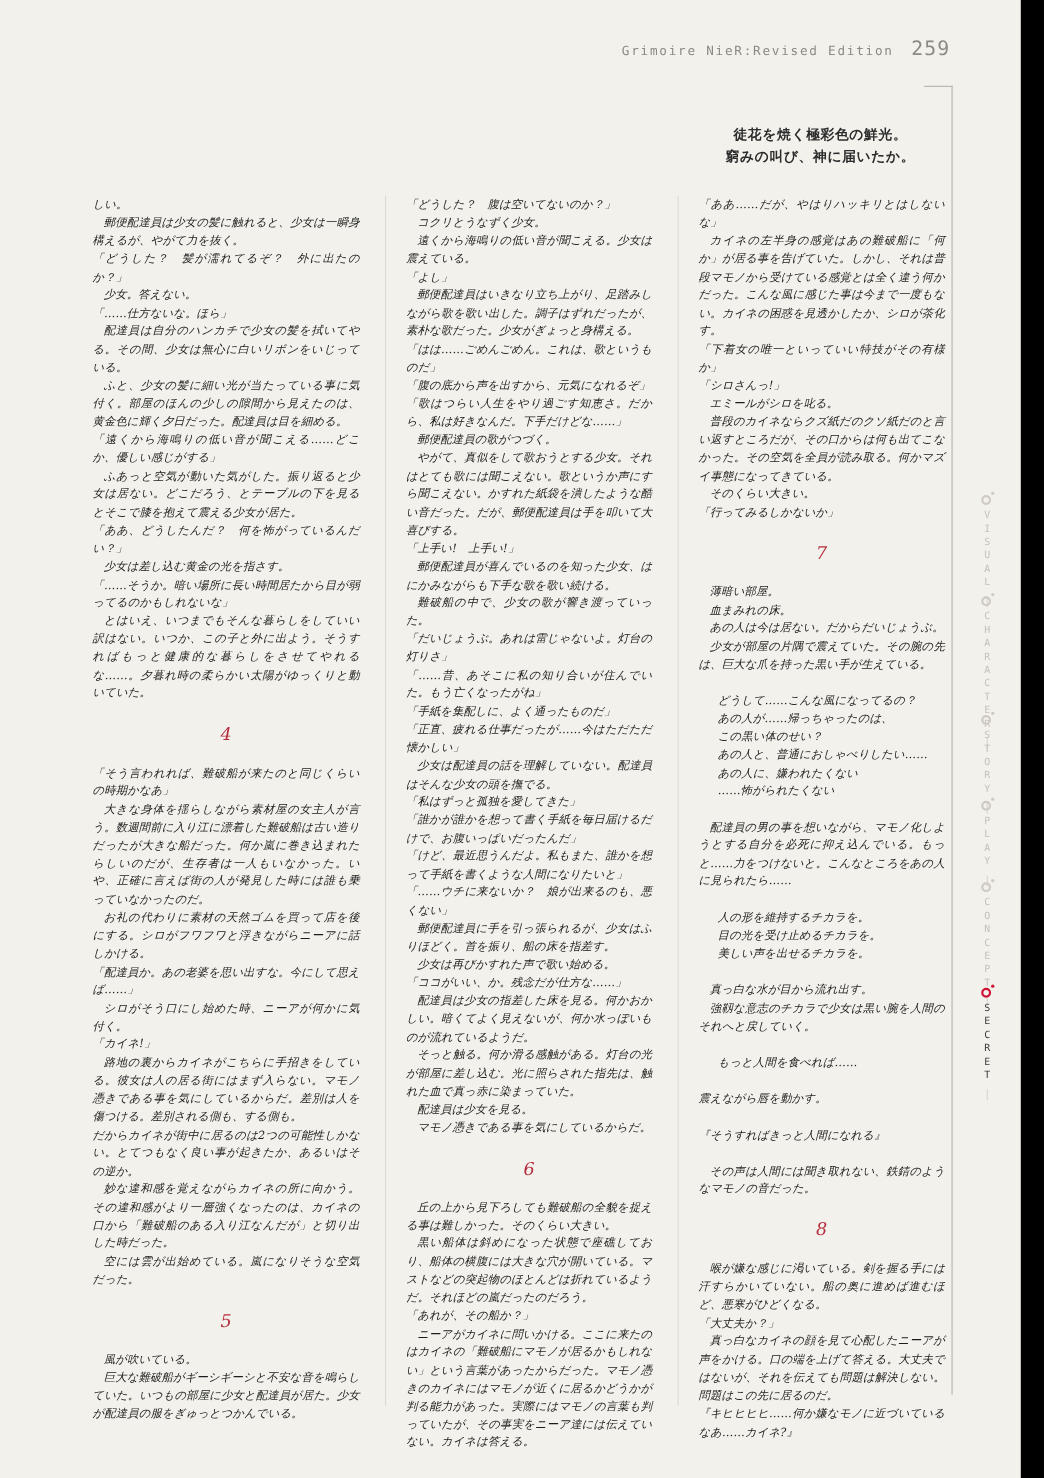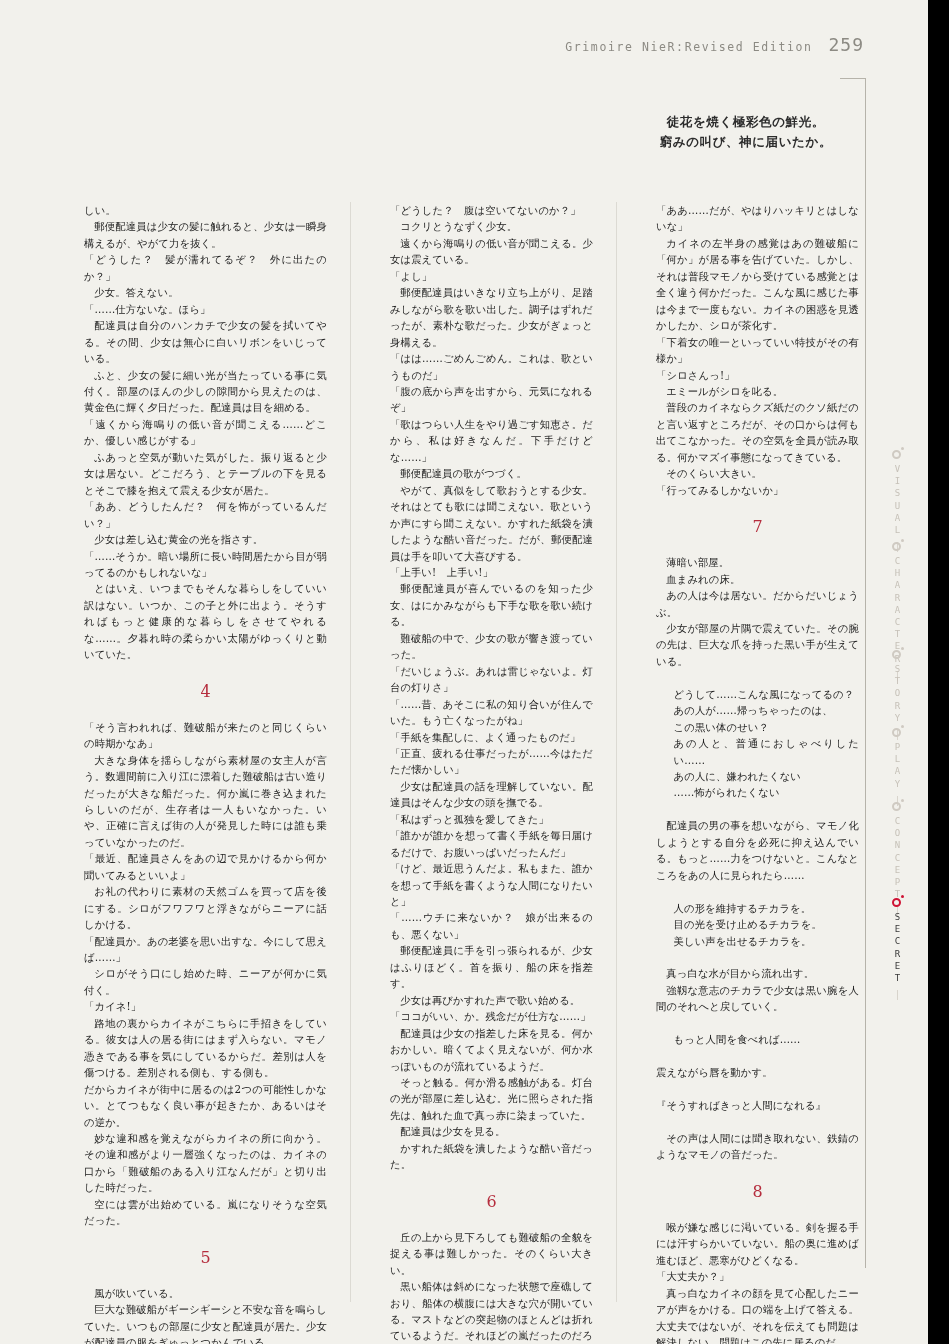--- a/index.html
+++ b/index.html
@@ -66,33 +66,34 @@
     line-height: 20px;
     color: #2c2c2c;
     letter-spacing: 0.6px;
     font-weight: 600;
   }
   #epigraph div { white-space: nowrap; }
 
   
   #columns {
     position: absolute;
-    top: 202px;
+    top: 178px;
     left: 84px;
     width: 775px;
     height: 1100px;
     display: flex;
     gap: 0;
+    font-style: italic;
   }
   .col {
     width: 243px;
     position: relative;
     box-sizing: border-box;
   }
-  .col + .col { margin-left: 23px; padding-left: 40px; }
+  .col + .col { margin-left: 23px; padding-left: 19px; }
   .col + .col::before {
     content: "";
     position: absolute;
     left: 0px;
     top: 0;
     bottom: 0;
     width: 1px;
     background: #dcdad3;
   }
 
@@ -203,21 +204,20 @@
       <p class="ptext indent">ふと、少女の髪に細い光が当たっている事に気付く。部屋のほんの少しの隙間から見えたのは、黄金色に輝く夕日だった。配達員は目を細める。</p>
       <p class="ptext">「遠くから海鳴りの低い音が聞こえる……どこか、優しい感じがする」</p>
       <p class="ptext indent">ふあっと空気が動いた気がした。振り返ると少女は居ない。どこだろう、とテーブルの下を見るとそこで膝を抱えて震える少女が居た。</p>
       <p class="ptext">「ああ、どうしたんだ？　何を怖がっているんだい？」</p>
       <p class="ptext indent">少女は差し込む黄金の光を指さす。</p>
       <p class="ptext">「……そうか。暗い場所に長い時間居たから目が弱ってるのかもしれないな」</p>
       <p class="ptext indent">とはいえ、いつまでもそんな暮らしをしていい訳はない。いつか、この子と外に出よう。そうすればもっと健康的な暮らしをさせてやれるな……。夕暮れ時の柔らかい太陽がゆっくりと動いていた。</p>
       <div class="sect-num">4</div>
       <p class="ptext">「そう言われれば、難破船が来たのと同じくらいの時期かなあ」</p>
       <p class="ptext indent">大きな身体を揺らしながら素材屋の女主人が言う。数週間前に入り江に漂着した難破船は古い造りだったが大きな船だった。何か嵐に巻き込まれたらしいのだが、生存者は一人もいなかった。いや、正確に言えば街の人が発見した時には誰も乗っていなかったのだ。</p>
-      <p class="ptext">「最近、配達員さんをあの辺で見かけるから何か聞いてみるといいよ」</p>
       <p class="ptext indent">お礼の代わりに素材の天然ゴムを買って店を後にする。シロがフワフワと浮きながらニーアに話しかける。</p>
       <p class="ptext">「配達員か。あの老婆を思い出すな。今にして思えば……」</p>
       <p class="ptext indent">シロがそう口にし始めた時、ニーアが何かに気付く。</p>
       <p class="ptext">「カイネ!」</p>
       <p class="ptext indent">路地の裏からカイネがこちらに手招きをしている。彼女は人の居る街にはまず入らない。マモノ憑きである事を気にしているからだ。差別は人を傷つける。差別される側も、する側も。</p>
       <p class="ptext">だからカイネが街中に居るのは2つの可能性しかない。とてつもなく良い事が起きたか、あるいはその逆か。</p>
       <p class="ptext indent">妙な違和感を覚えながらカイネの所に向かう。その違和感がより一層強くなったのは、カイネの口から「難破船のある入り江なんだが」と切り出した時だった。</p>
       <p class="ptext indent">空には雲が出始めている。嵐になりそうな空気だった。</p>
       <div class="sect-num">5</div>
       <p class="ptext indent">風が吹いている。</p>
@@ -247,21 +247,21 @@
       <p class="ptext">「私はずっと孤独を愛してきた」</p>
       <p class="ptext">「誰かが誰かを想って書く手紙を毎日届けるだけで、お腹いっぱいだったんだ」</p>
       <p class="ptext">「けど、最近思うんだよ。私もまた、誰かを想って手紙を書くような人間になりたいと」</p>
       <p class="ptext">「……ウチに来ないか？　娘が出来るのも、悪くない」</p>
       <p class="ptext indent">郵便配達員に手を引っ張られるが、少女はふりほどく。首を振り、船の床を指差す。</p>
       <p class="ptext indent">少女は再びかすれた声で歌い始める。</p>
       <p class="ptext">「ココがいい、か。残念だが仕方な……」</p>
       <p class="ptext indent">配達員は少女の指差した床を見る。何かおかしい。暗くてよく見えないが、何か水っぽいものが流れているようだ。</p>
       <p class="ptext indent">そっと触る。何か滑る感触がある。灯台の光が部屋に差し込む。光に照らされた指先は、触れた血で真っ赤に染まっていた。</p>
       <p class="ptext indent">配達員は少女を見る。</p>
-      <p class="ptext indent">かすれた紙袋を潰したような酷い音だった。</p>
+      <p class="ptext indent">マモノ憑きである事を気にしているからだ。</p>
       <div class="sect-num">6</div>
       <p class="ptext indent">丘の上から見下ろしても難破船の全貌を捉える事は難しかった。そのくらい大きい。</p>
       <p class="ptext indent">黒い船体は斜めになった状態で座礁しており、船体の横腹には大きな穴が開いている。マストなどの突起物のほとんどは折れているようだ。それほどの嵐だったのだろう。</p>
       <p class="ptext">「あれが、その船か？」</p>
       <p class="ptext indent">ニーアがカイネに問いかける。ここに来たのはカイネの「難破船にマモノが居るかもしれない」という言葉があったからだった。マモノ憑きのカイネにはマモノが近くに居るかどうかが判る能力があった。実際にはマモノの言葉も判っていたが、その事実をニーア達には伝えていない。カイネは答える。</p>
     </div>
 
     <div class="col">
       <p class="ptext">「ああ……だが、やはりハッキリとはしないな」</p>
       <p class="ptext indent">カイネの左半身の感覚はあの難破船に「何か」が居る事を告げていた。しかし、それは普段マモノから受けている感覚とは全く違う何かだった。こんな風に感じた事は今まで一度もない。カイネの困惑を見透かしたか、シロが茶化す。</p>

